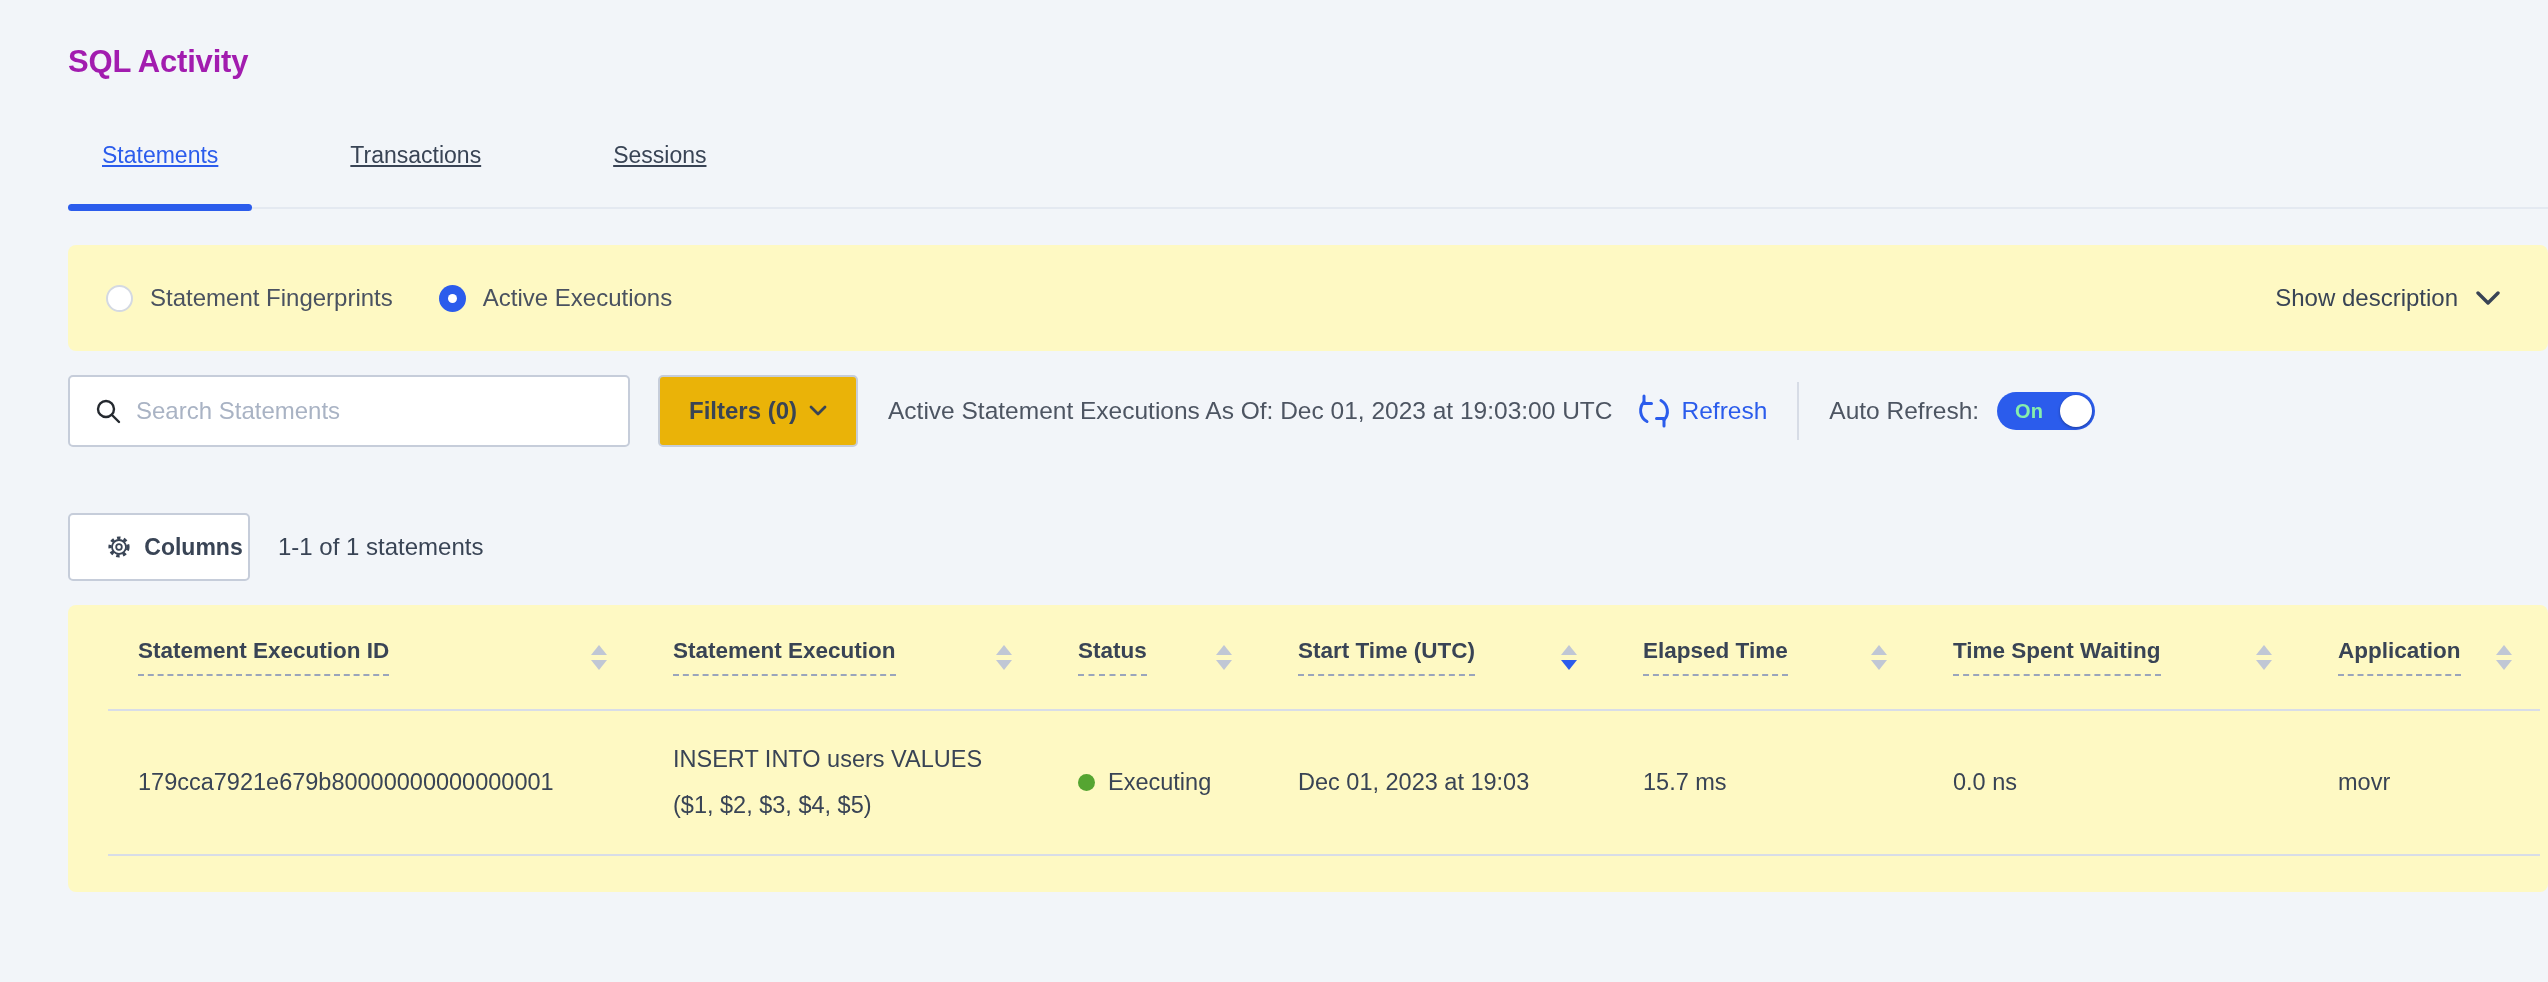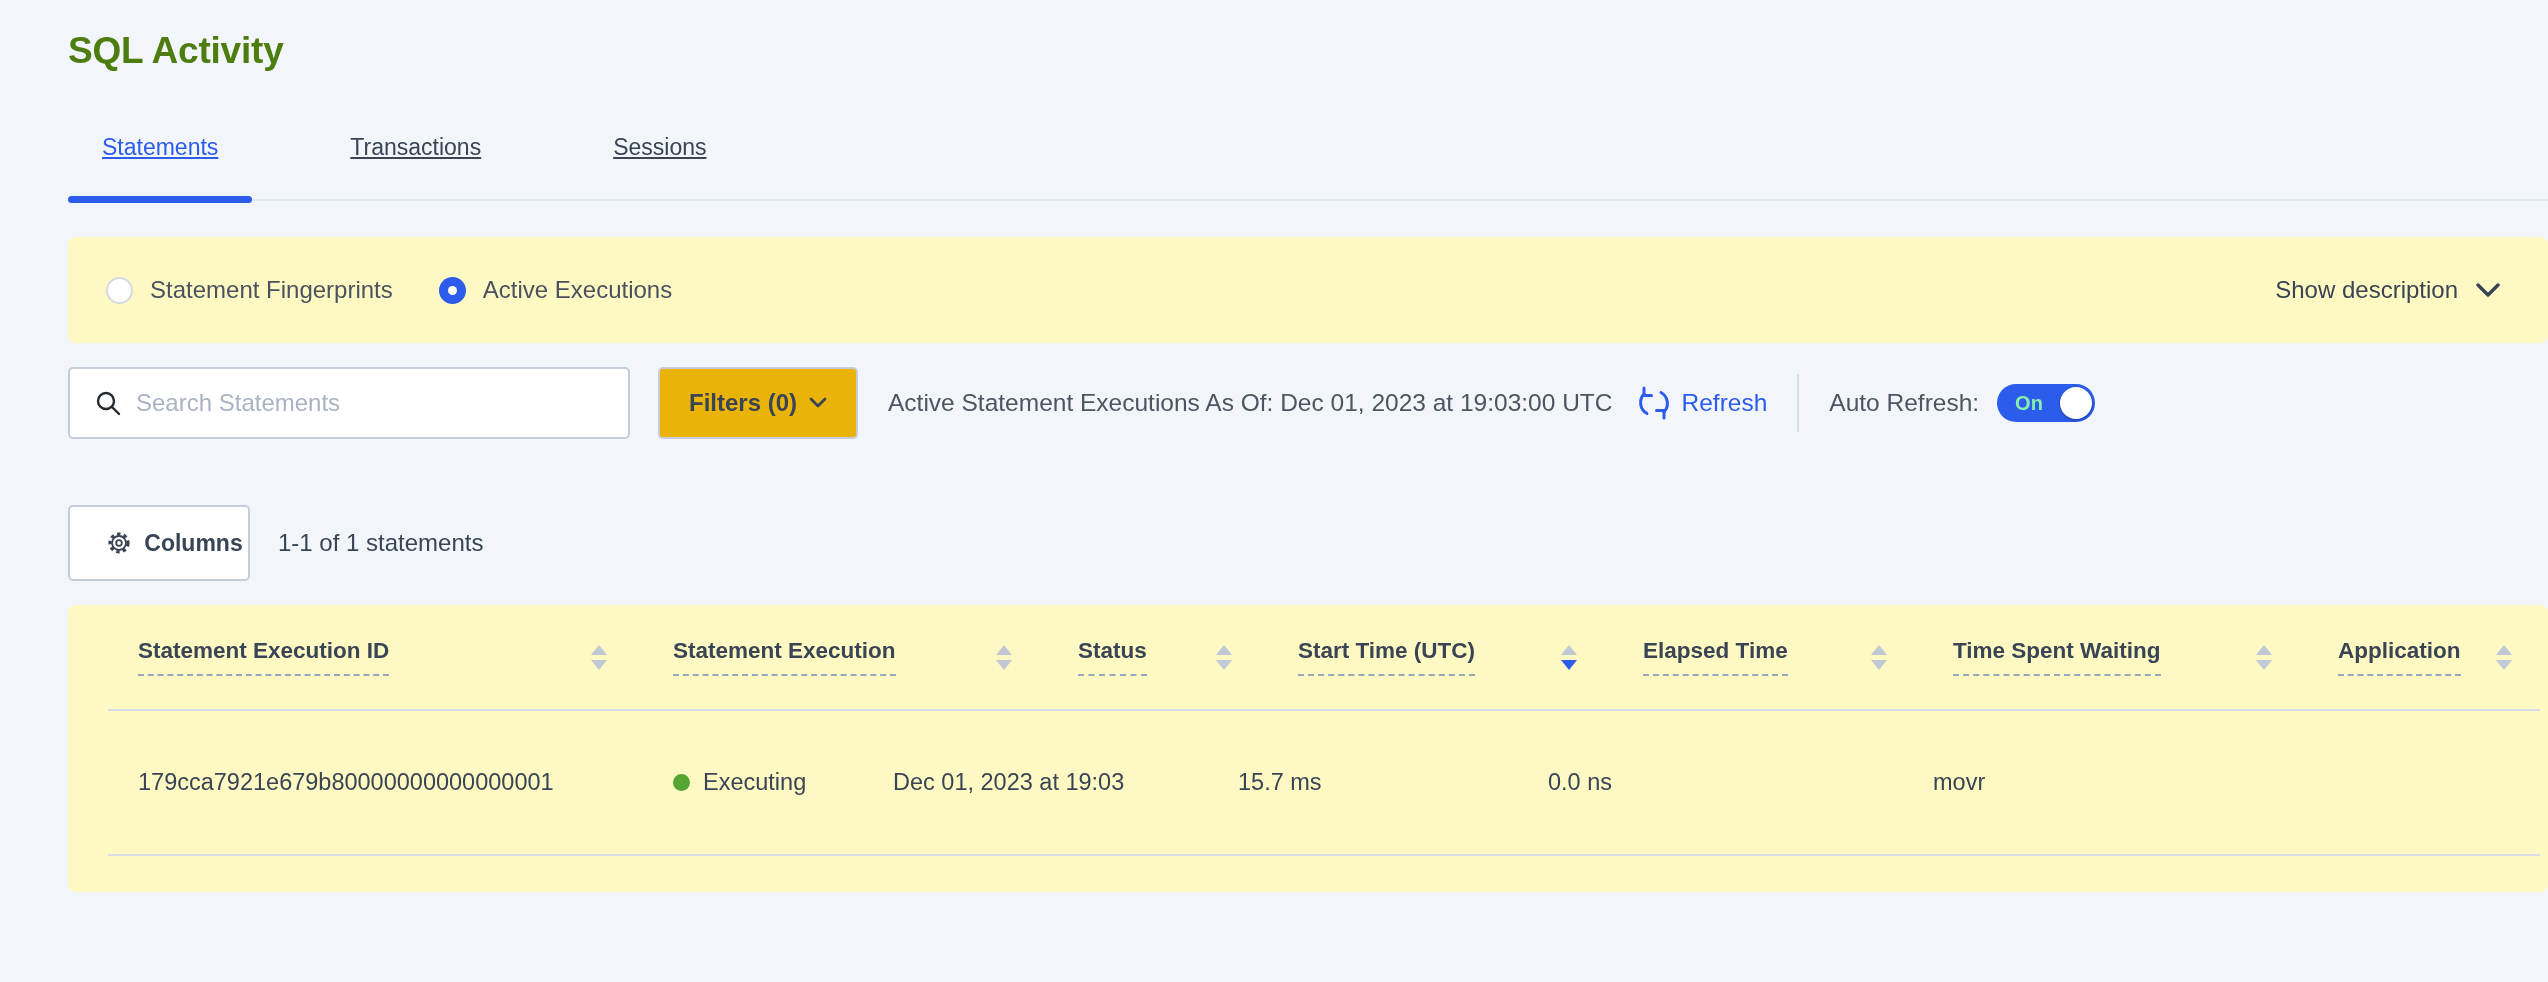--- a/index.html
+++ b/index.html
@@ -8,24 +8,24 @@
     background: #f2f5f9;
     font-family: "Liberation Sans", sans-serif;
     color: #394455;
     overflow: hidden;
     position: relative;
   }
   .content { margin-left: 68px; width: 2480px; }
 
   
   .page-title {
-    padding-top: 30px;
-    font-size: 37px;
+    padding-top: 44px;
+    font-size: 31px;
     font-weight: 700;
-    color: #4d7c0f;
+    color: #a21caf;
     letter-spacing: -0.2px;
   }
 
   
   .tabs {
     margin-top: 62px;
     display: flex;
     border-bottom: 2px solid #e4e9f1;
   }
   .tab {
@@ -155,21 +155,21 @@
     position: absolute; right: 3px; top: 3px;
     width: 32px; height: 32px;
     border-radius: 50%;
     background: #fff;
     box-shadow: 0 1px 3px rgba(0,0,0,0.35);
   }
 
   
   .meta-row { margin-top: 66px; display: flex; align-items: center; }
   .columns-btn {
-    width: 182px; height: 76px;
+    width: 182px; height: 68px;
     background: #fff;
     border: 2px solid #c6cdda;
     border-radius: 5px;
     display: flex; align-items: center; justify-content: center;
     font-size: 23px; font-weight: 700; color: #394455;
     cursor: pointer;
     padding-left: 31px;
   }
   .columns-btn svg { margin-right: 12px; }
   .count-text { margin-left: 28px; font-size: 24px; color: #394455; }
@@ -371,20 +371,24 @@
         <span class="th-label">Application</span>
         <span class="sort">
             <span class="tri-up"></span>
             <span class="tri-down"></span>
           </span>
       </div>
     </div>
 
     <div class="trow">
       <div class="td c1">179cca7921e679b80000000000000001</div>
+      <div class="td c2">
+        <div class="sql-line">INSERT INTO users VALUES</div>
+        <div class="sql-line">($1, $2, $3, $4, $5)</div>
+      </div>
       <div class="td c3 status-cell">
         <span class="status-dot"></span>
         <span>Executing</span>
       </div>
       <div class="td c4">Dec 01, 2023 at 19:03</div>
       <div class="td c5">15.7 ms</div>
       <div class="td c6">0.0 ns</div>
       <div class="td c7">movr</div>
     </div>
   </div>

